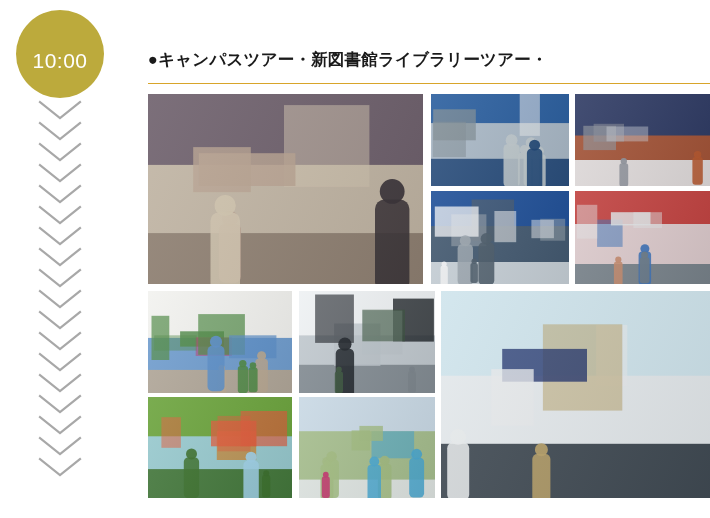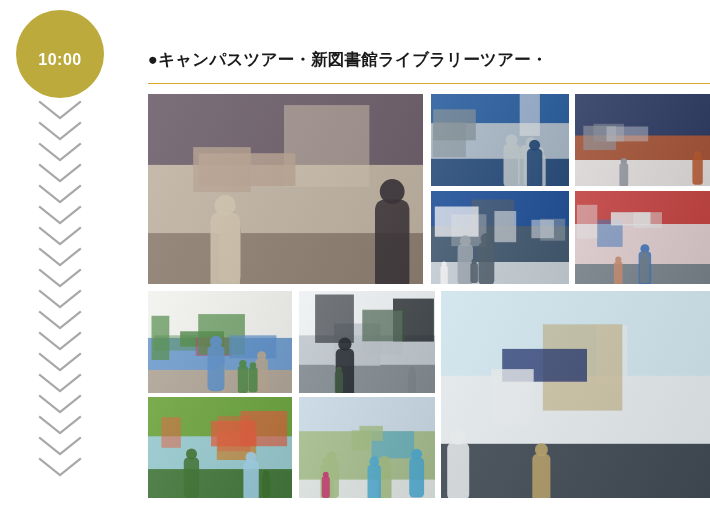--- a/index.html
+++ b/index.html
@@ -36,22 +36,22 @@
     width: 88px;
     height: 88px;
     border-radius: 50%;
     background: var(--gold);
     display: flex;
     align-items: center;
     justify-content: center;
   }
   .time-badge-label {
     color: #ffffff;
-    font-size: 16px;
-    font-weight: bold;
+    font-size: 21px;
+    font-weight: normal;
     letter-spacing: 0.5px;
     line-height: 1;
     margin-top: 12px;
   }
 
   .chevron-column {
     position: absolute;
     left: 16px;
     top: 100px;
     width: 88px;

